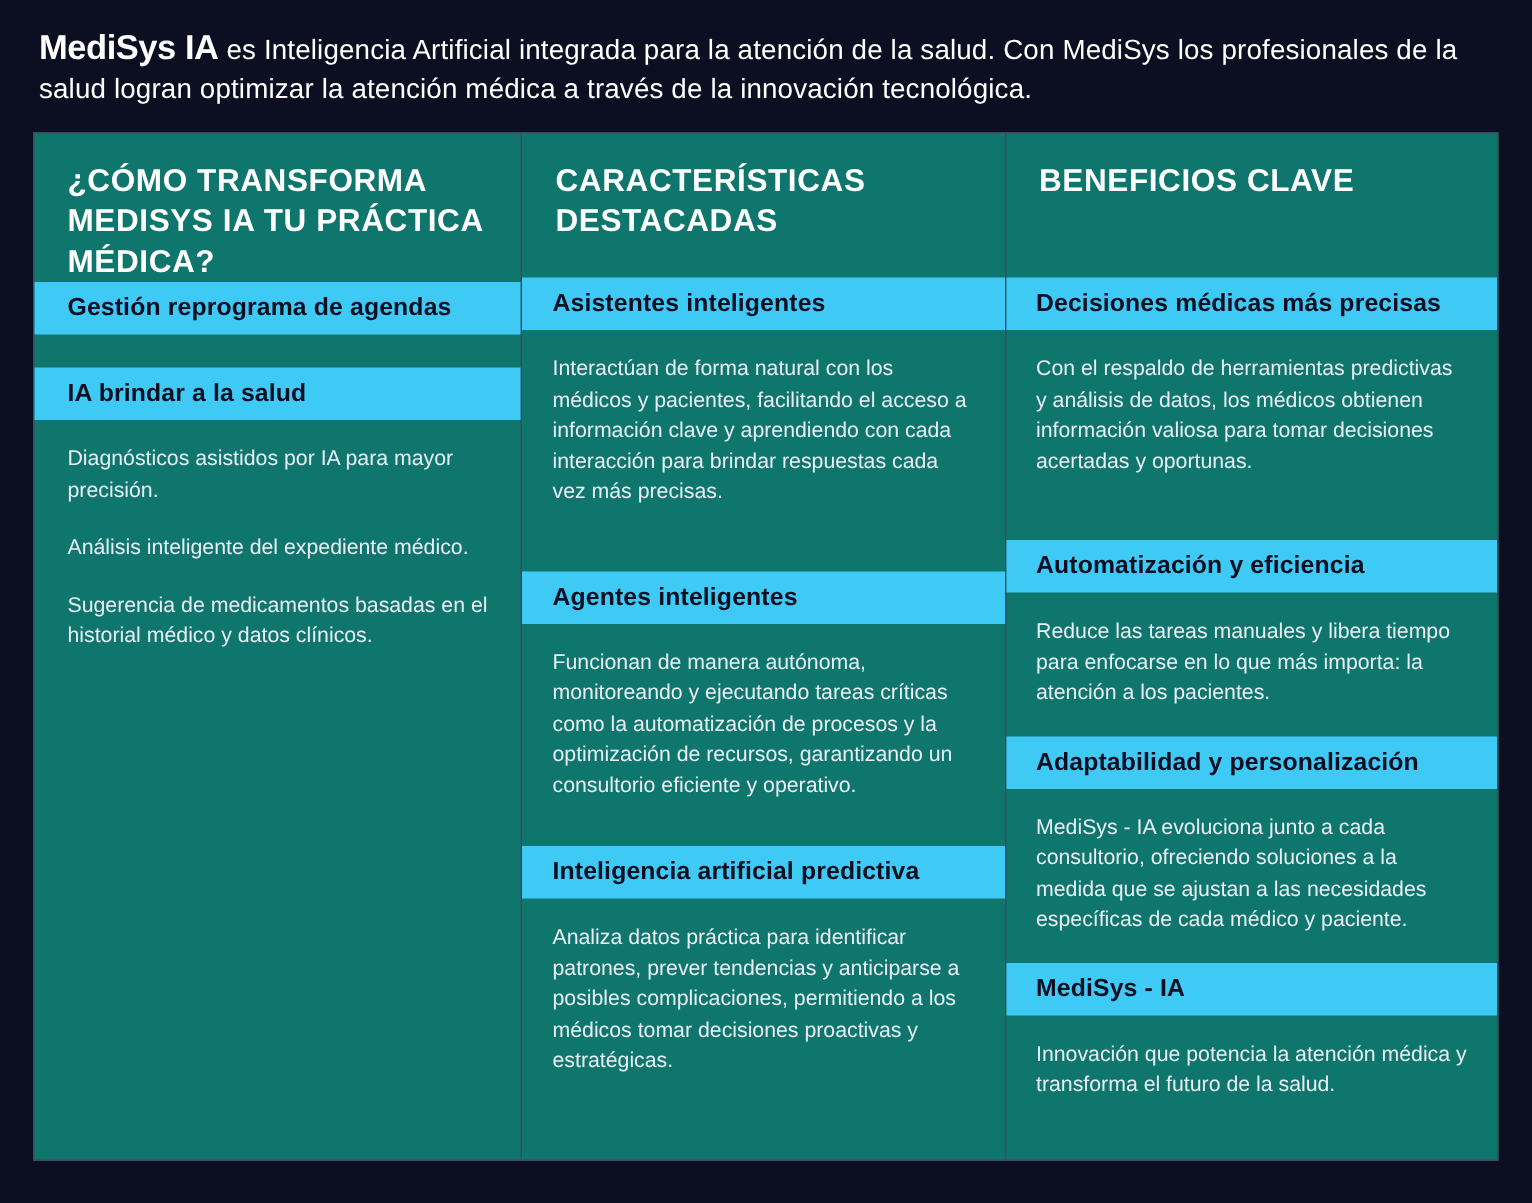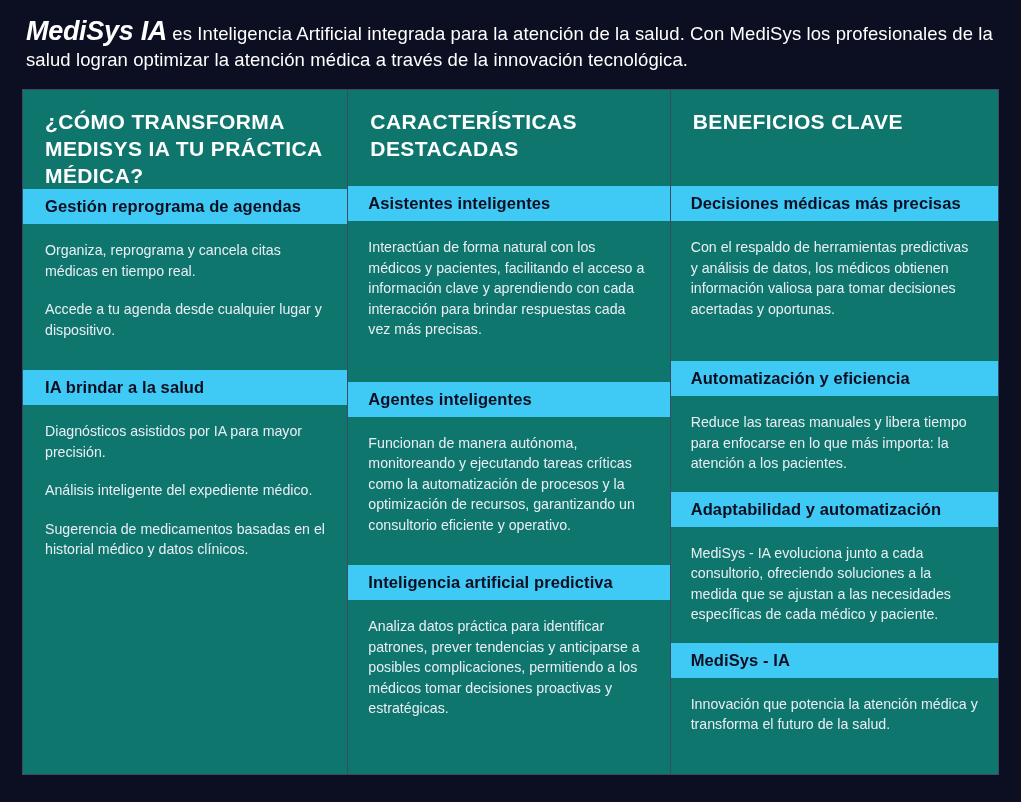--- a/index.html
+++ b/index.html
@@ -25,24 +25,23 @@
 
   
   .intro {
     font-size: 18.5px;
     line-height: 26px;
     color: #ffffff;
     margin: 4px 0 16px 4px;
     letter-spacing: 0.1px;
   }
   .intro .brand {
-    font-size: 27px;
+    font-size: 23px;
     font-weight: bold;
     letter-spacing: -0.3px;
-    font-style: italic;
   }
   .intro .rest {
     font-size: 18.5px;
   }
 
   
   .table {
     position: relative;
     display: flex;
     border: 1px solid #3d4a63;
@@ -104,24 +103,20 @@
   <div class="intro">
     <span class="brand">MediSys IA</span><span class="rest"> es Inteligencia Artificial integrada para la atención de la salud. Con MediSys los profesionales de la salud logran optimizar la atención médica a través de la innovación tecnológica.</span>
   </div>
 
   <div class="table">
 
     <div class="col col-1">
       <div class="col-head">¿Cómo transforma MediSys IA tu práctica médica?</div>
 
       <div class="bar">Gestión reprograma de agendas</div>
-      <div class="body-block">
-        <p>Organiza, reprograma y cancela citas médicas en tiempo real.</p>
-        <p>Accede a tu agenda desde cualquier lugar y dispositivo.</p>
-      </div>
 
       <div class="spacer-md"></div>
 
       <div class="bar">IA brindar a la salud</div>
       <div class="body-block">
         <p>Diagnósticos asistidos por IA para mayor precisión.</p>
         <p>Análisis inteligente del expediente médico.</p>
         <p>Sugerencia de medicamentos basadas en el historial médico y datos clínicos.</p>
       </div>
     </div>
@@ -159,21 +154,21 @@
 
       <div class="spacer-lg"></div>
 
       <div class="bar">Automatización y eficiencia</div>
       <div class="body-block">
         <p>Reduce las tareas manuales y libera tiempo para enfocarse en lo que más importa: la atención a los pacientes.</p>
       </div>
 
       <div class="spacer-sm"></div>
 
-      <div class="bar">Adaptabilidad y automatización</div>
+      <div class="bar">Adaptabilidad y personalización</div>
       <div class="body-block">
         <p>MediSys - IA evoluciona junto a cada consultorio, ofreciendo soluciones a la medida que se ajustan a las necesidades específicas de cada médico y paciente.</p>
       </div>
 
       <div class="spacer-sm"></div>
 
       <div class="bar">MediSys - IA</div>
       <div class="body-block">
         <p>Innovación que potencia la atención médica y transforma el futuro de la salud.</p>
       </div>

